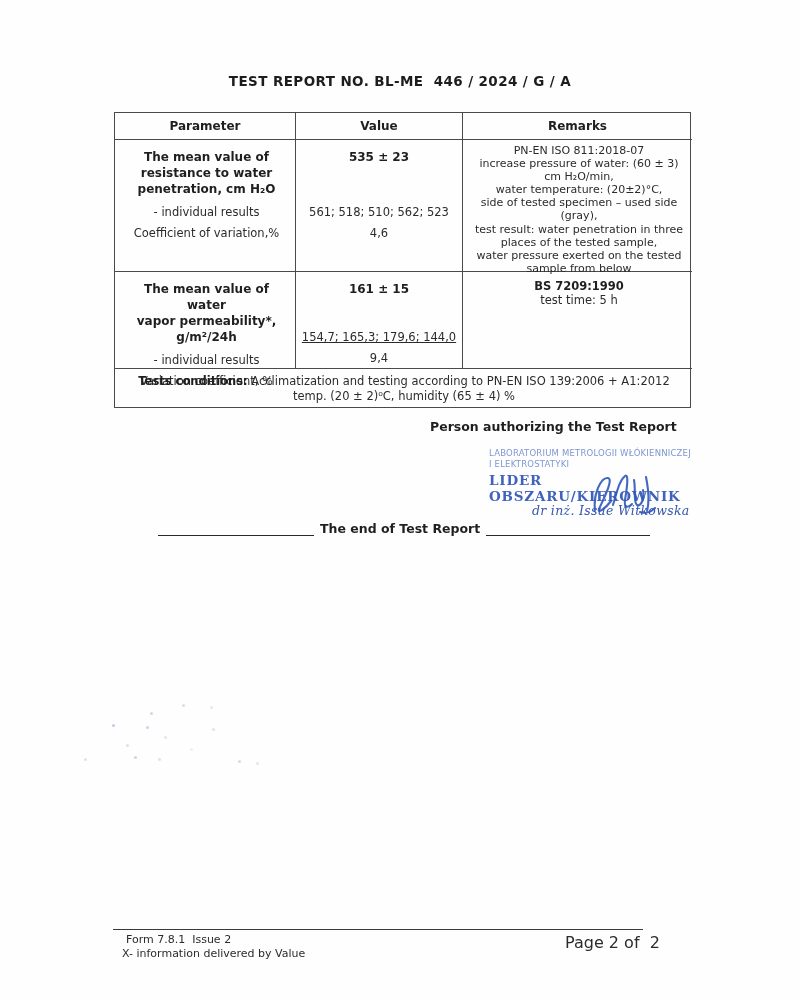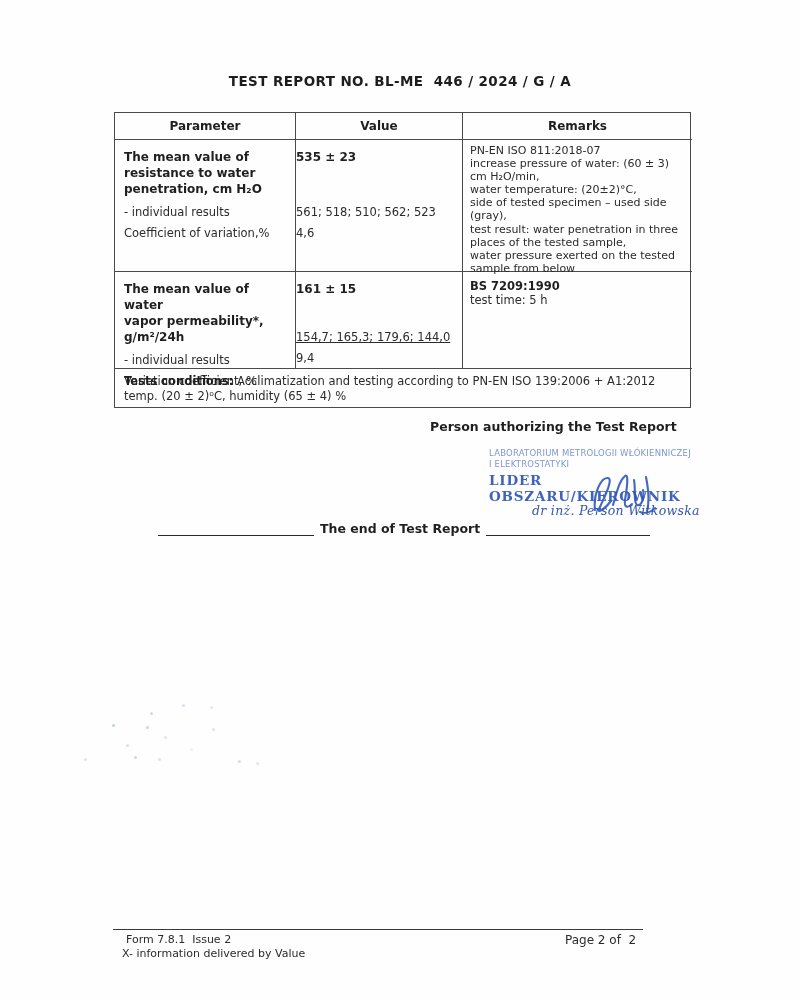--- a/index.html
+++ b/index.html
@@ -13,37 +13,37 @@
     position:absolute; top:73px; left:0; width:800px;
     text-align:center; font-size:13.5px; font-weight:bold;
     letter-spacing:0.4px; white-space:pre; color:#1d1d1d;
   }
   
   .report-table {
     position:absolute; left:114px; top:112px; width:577px;
     display:grid; grid-template-columns:181px 167px 229px;
     border:1.5px solid #4a4a4a;
   }
-  .cell { border-right:1px solid #4a4a4a; border-bottom:1px solid #4a4a4a; }
+  .cell { border-right:1px solid #4a4a4a; border-bottom:1px solid #4a4a4a;text-align:center; }
   .cell.last-col { border-right:none; }
   .cell.header {
     height:27px; display:flex; align-items:center; justify-content:center;
     font-size:12px; font-weight:bold; color:#1f1f1f;
   }
   .cell.r1 { height:132px; }
   .cell.r2 { height:97px; }
   .param-cell { padding:9px 6px 16px 9px; }
   .param-title {
     font-size:12px; font-weight:bold; line-height:16px;
     white-space:pre-line; color:#1f1f1f;
   }
   .param-line { font-size:11.5px; line-height:16px; color:#2b2b2b; }
   .param-line.gap1 { margin-top:7px; }
   .param-line.gap2 { margin-top:5px; }
-  .value-cell { padding-top:9px; text-align:left; }
+  .value-cell { padding-top:9px; text-align:center; }
   .value-main { font-size:12px; font-weight:bold; line-height:16px; color:#1f1f1f; }
   .value-line { font-size:11.5px; line-height:16px; color:#2b2b2b; }
   .r1 .value-line.gap1 { margin-top:39px; }
   .r2 .value-line.gap1 { margin-top:32px;text-decoration:underline; }
   .value-line.gap2 { margin-top:5px; }
   .remarks-cell { padding:4px 4px 0 7px; }
   .remarks-text { font-size:11px; line-height:13.1px; white-space:pre-line; color:#2b2b2b; }
   .remarks-standard { font-size:11.5px; font-weight:bold; line-height:14px; margin-top:3px; color:#1f1f1f; }
   .remarks-note { font-size:11.5px; line-height:14px; color:#2b2b2b; }
   .cond-cell {
@@ -98,21 +98,21 @@
       8px   46px 0 rgba(150,150,150,0.25),
       88px  48px 0 rgba(130,160,215,0.35),
       106px 50px 0 rgba(150,175,225,0.30),
       -66px 46px 0 rgba(140,165,215,0.30),
       40px  36px 0 rgba(180,185,190,0.22);
   }
   
   .footer-rule { position:absolute; left:113px; top:929px; width:530px; border-top:1.5px solid #3a3a3a; }
   .footer-form { position:absolute; left:126px; top:933px; font-size:11px; white-space:pre; color:#2b2b2b; }
   .footer-note { position:absolute; left:122px; top:947px; font-size:11px; color:#2b2b2b; }
-  .footer-page { position:absolute; left:565px; top:933px; font-size:12px; white-space:pre; color:#2b2b2b; }
+  .footer-page { position:absolute; left:565px; top:933px; font-size:16px; white-space:pre; color:#2b2b2b; }
 </style>
 </head>
 <body>
 
 <div class="page">
 
   <div class="doc-title">TEST REPORT NO. BL-ME  446 / 2024 / G / A</div>
 
   <div class="report-table">
 
@@ -179,21 +179,21 @@
   <svg class="signature-svg" width="72" height="48" viewBox="0 0 72 48">
     <g fill="none" stroke="#2f58b8" stroke-width="2.1" stroke-linecap="round" opacity="0.9">
       <path d="M7,40 C5,24 13,7 20,8 C26,9 15,30 11,39 C9,44 17,39 23,31"></path>
       <path d="M25,35 C29,22 31,11 37,6 C41,3 39,18 37,30 C36,37 39,39 44,34"></path>
       <path d="M46,10 C48,20 45,32 49,35 C53,37 57,28 55,20"></path>
       <path d="M58,7 C60,17 62,30 59,41"></path>
       <path d="M52,42 C57,44 63,42 67,38"></path>
     </g>
   </svg>
 
-  <div class="signatory-name">dr inż. Person Witkowska</div>
+  <div class="signatory-name">dr inż. Issue Witkowska</div>
 
   <div class="end-line">
     <div class="end-rule left"></div>
     <div class="end-text">The end of Test Report</div>
     <div class="end-rule right"></div>
   </div>
 
   <div class="smudge"></div>
 
   <div class="footer-rule"></div>

